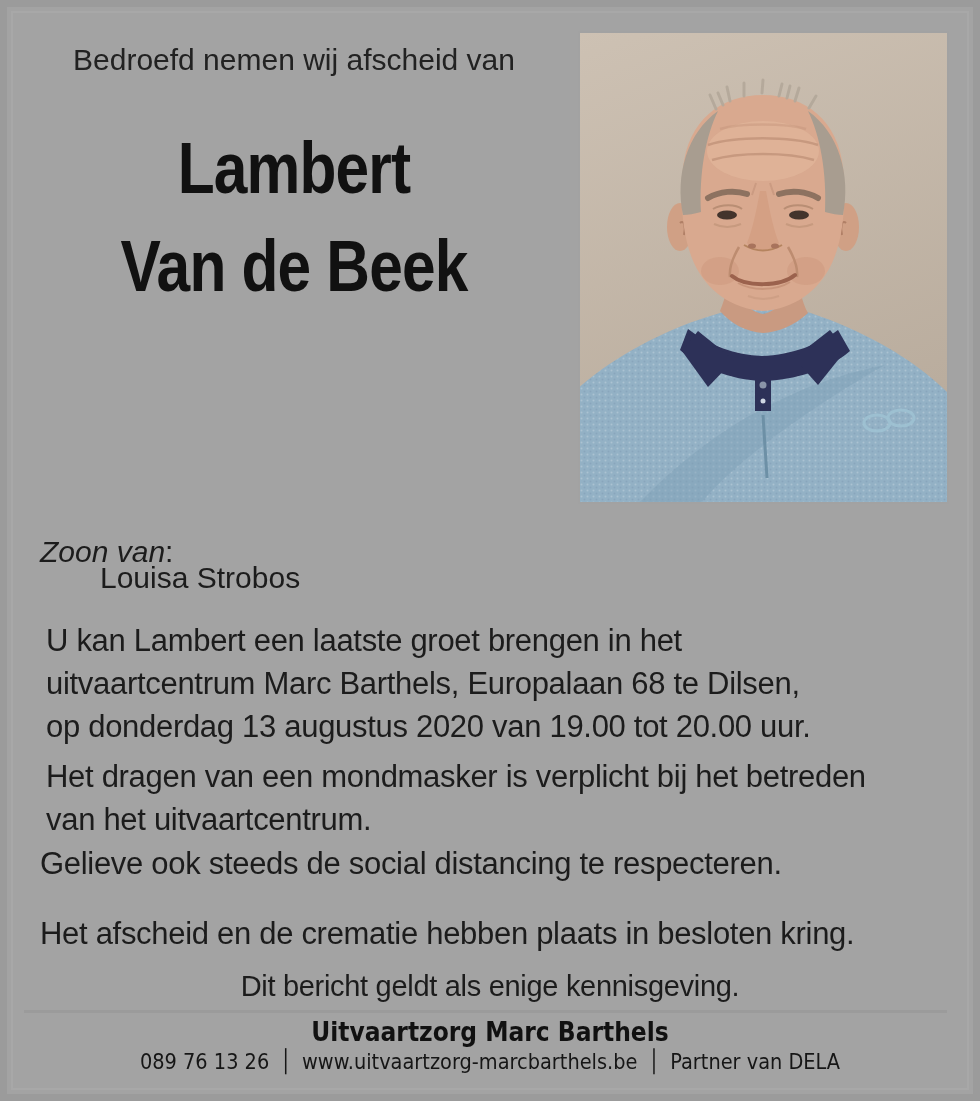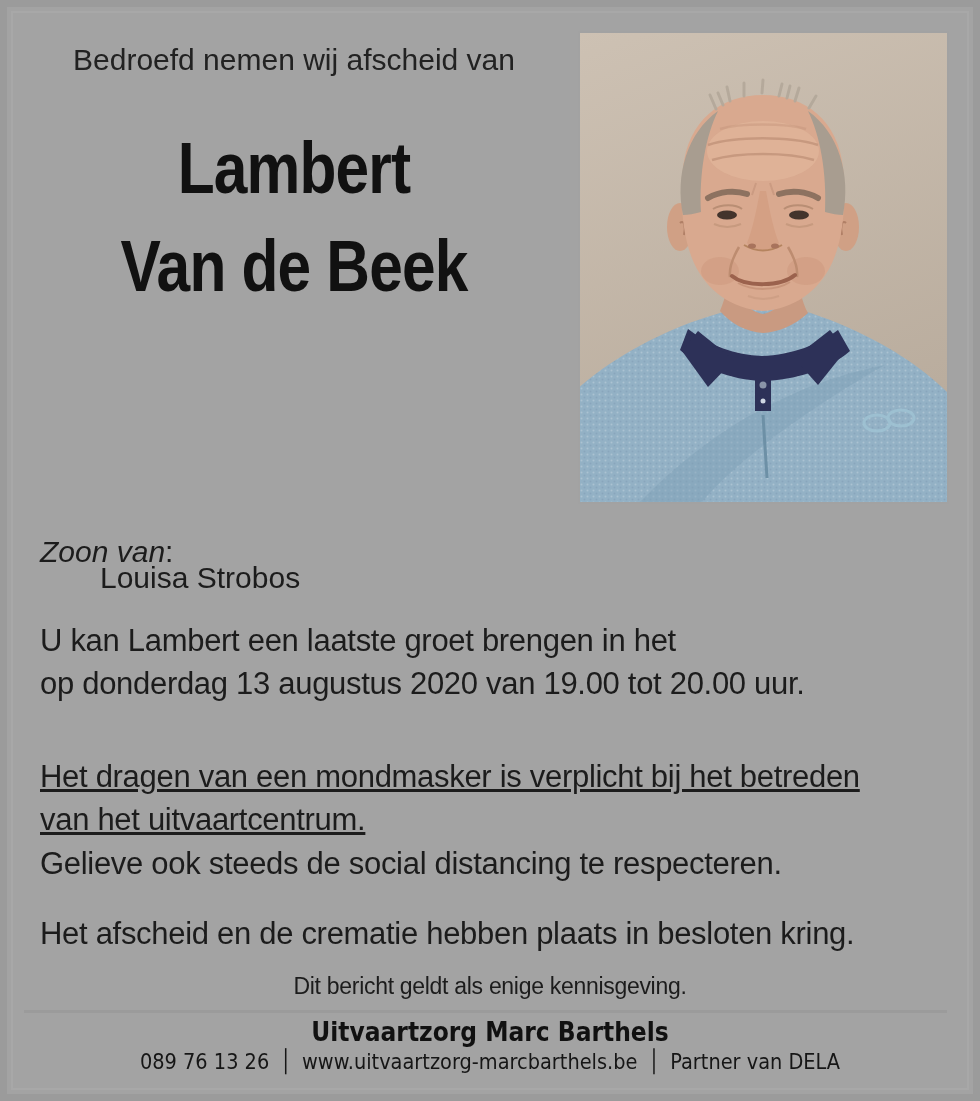--- a/index.html
+++ b/index.html
@@ -17,26 +17,26 @@
   .opening-line { top:35px; font-size:30px; line-height:36px; color:#222222; }
   .name-block {
     top:112px; font-size:72px; line-height:98px; font-weight:700;
     transform:scaleX(0.84); transform-origin:50% 0;
     letter-spacing:-1px; color:#111111;
   }
   .dates-block { top:321px; font-size:30px; line-height:39px; }
   .relation-label { top:527px; left:33px; font-size:30px; line-height:36px; }
   .relation-label .ital { font-style:italic; }
   .relation-name { top:553px; left:93px; font-size:30px; line-height:36px; }
-  .body-par { left:33px; font-size:31px; line-height:43px; letter-spacing:-0.3px; }
+  .body-par { left:39px; font-size:31px; line-height:43px; letter-spacing:-0.3px; }
   .par-visitation { top:612px; }
-  .par-mask { top:748px;text-decoration:underline; }
+  .par-mask { top:748px; }
   .line-distancing { top:835px; left:33px; font-size:31px; line-height:43px; letter-spacing:-0.3px; }
   .line-private { top:905px; left:33px; font-size:31px; line-height:43px; letter-spacing:-0.3px; }
-  .line-notice { top:958px; left:17px; right:17px; text-align:center; font-size:23px; line-height:43px; letter-spacing:-0.3px; }
+  .line-notice { top:958px; left:17px; right:17px; text-align:center; font-size:29px; line-height:43px; letter-spacing:-0.3px; }
   .footer-rule { top:1003px; left:17px; width:923px; height:3px; background:#9b9b9b; }
   .footer-name {
     top:1010px; left:17px; right:17px; text-align:center;
     font-family:"DejaVu Sans",sans-serif; font-weight:700; font-size:26px; line-height:30px;
     transform:scaleX(0.90); transform-origin:50% 0; color:#111111;
   }
   .footer-contact {
     top:1041px; left:17px; right:17px; text-align:center;
     font-family:"DejaVu Sans",sans-serif; font-size:22px; line-height:27px;
     transform:scaleX(0.88); transform-origin:50% 0; color:#161616;
@@ -167,20 +167,21 @@
     </svg>
   </div>
 
   <div class="abs relation-label">
     <span class="ital">Zoon van</span><span>:</span>
   </div>
   <div class="abs relation-name">Louisa Strobos</div>
 
   <div class="abs body-par par-visitation">
     <div>U kan Lambert een laatste groet brengen in het</div>
+    <div>uitvaartcentrum Marc Barthels, Europalaan 68 te Dilsen,</div>
     <div>op donderdag 13 augustus 2020 van 19.00 tot 20.00 uur.</div>
   </div>
 
   <div class="abs body-par par-mask">
     <div>Het dragen van een mondmasker is verplicht bij het betreden</div>
     <div>van het uitvaartcentrum.</div>
   </div>
 
   <div class="abs line-private">Het afscheid en de crematie hebben plaats in besloten kring.</div>
 

